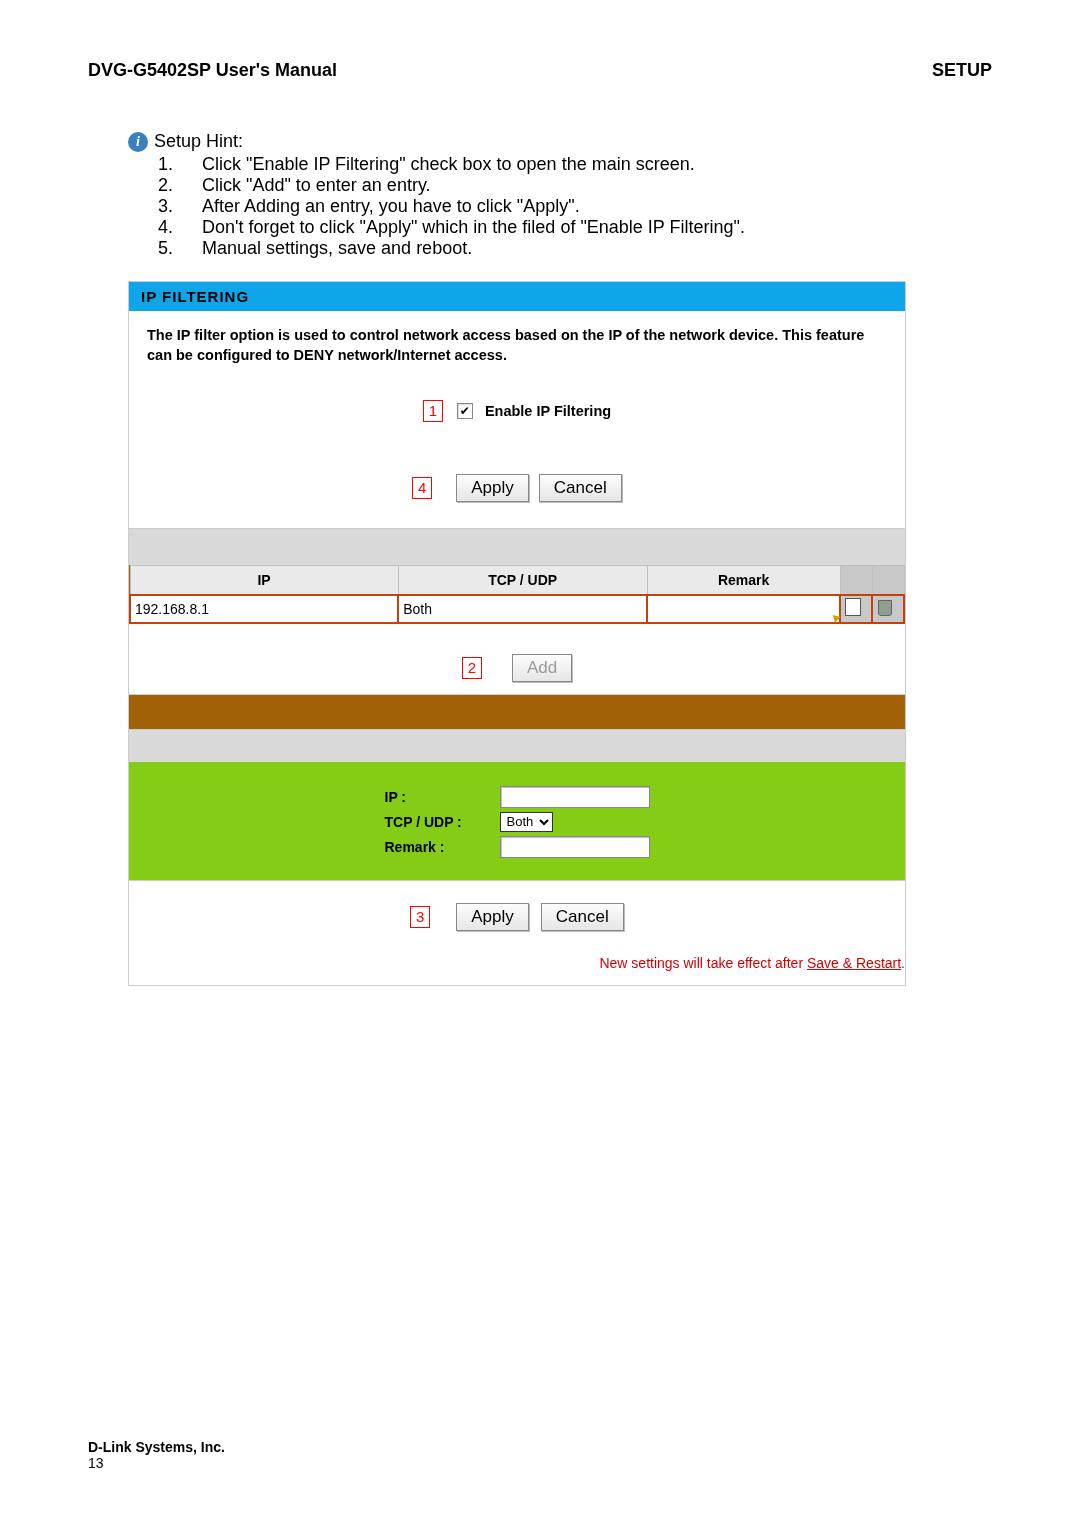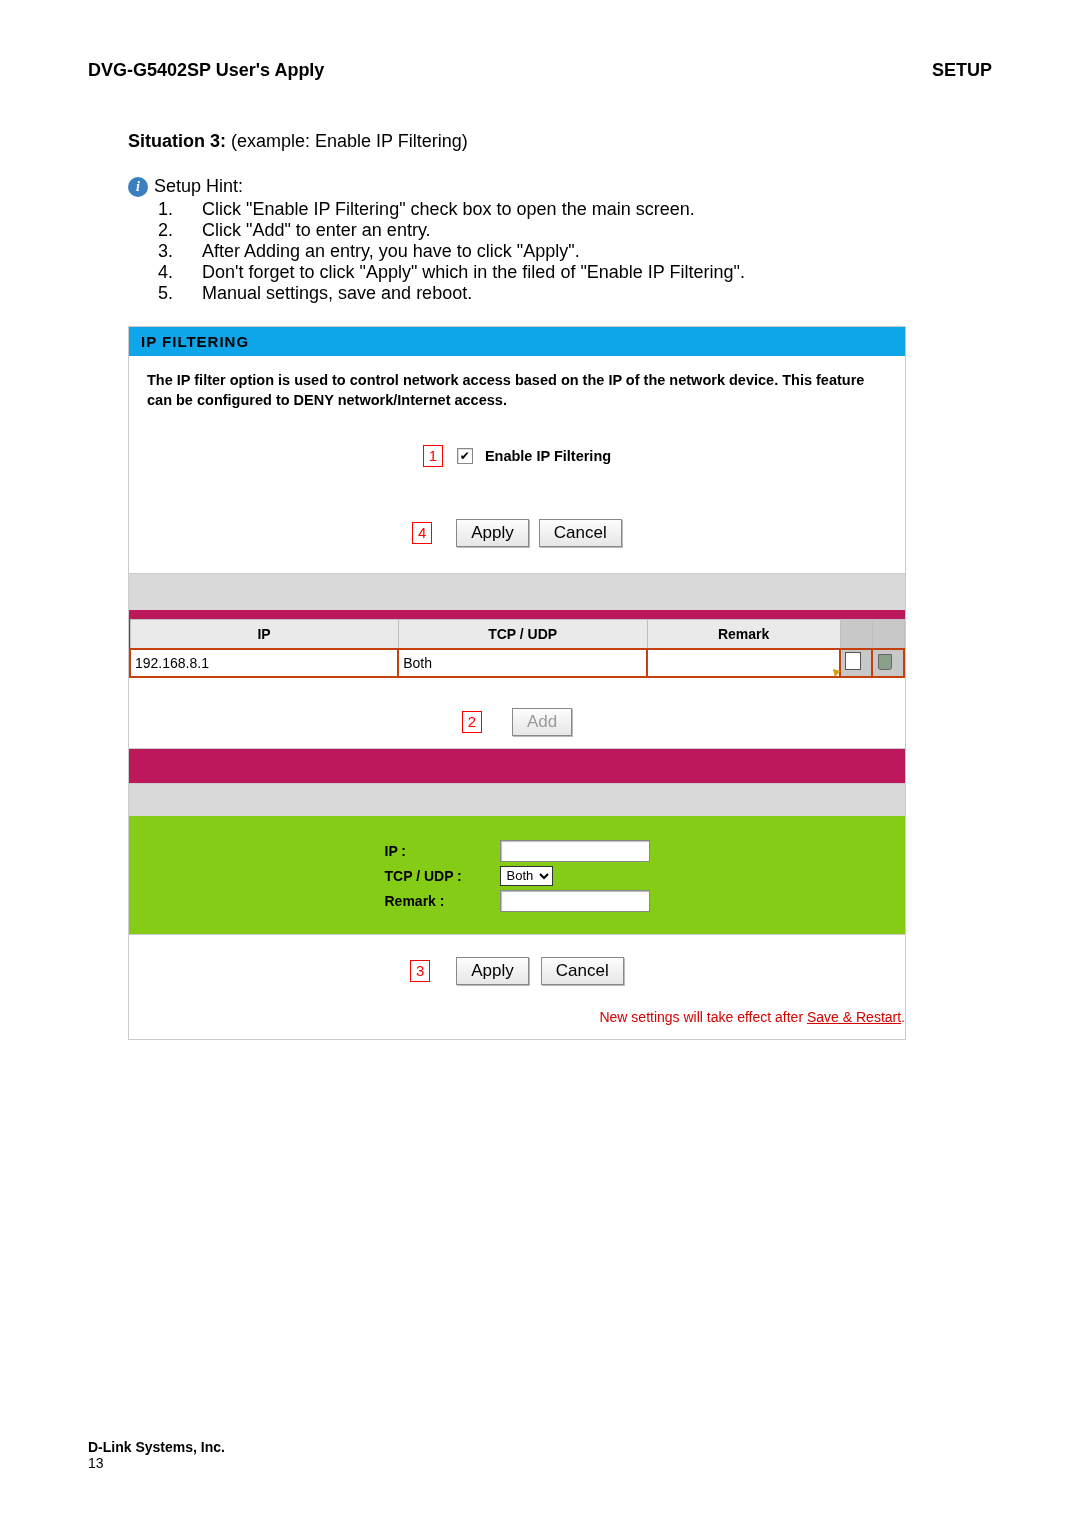--- a/index.html
+++ b/index.html
@@ -184,22 +184,22 @@
   .trash-icon::before{
     content:"";
     display:block;
     width:12px;height:14px;
     background:#8aa08a;
     border-radius:0 0 3px 3px;
     margin:2px auto 0;
     border:1px solid #666;
   }
   .table-wrap {
-    padding: 9px 0 34px 0;
-    background: #be185d;
+    padding: 0 0 34px 0;
+    background: #a16207;
     border-bottom: 1px solid #ccc;
   }
   .add-row {
     display:flex;
     justify-content:center;
     align-items:center;
     gap:16px;
     padding: 30px 0 12px 0;
     background:#fff;
     border-bottom:1px solid #ccc;
@@ -268,27 +268,24 @@
     font-size: 14px;
   }
   .footer-company { font-weight: bold; }
 </style>
 </head>
 <body>
 
 <div class="page">
 
   <div class="header-row">
-    <span>DVG-G5402SP User's Apply</span>
+    <span>DVG-G5402SP User's Manual</span>
     <span>SETUP</span>
   </div>
 
-  <div class="situation">
-    <b>Situation 3:</b><span> (example: Enable IP Filtering)</span>
-  </div>
 
   <div class="hint-block">
     <div class="hint-row">
       <span class="info-icon">i</span>
       <span>Setup Hint:</span>
     </div>
     <div class="ol-list">
       <div class="ol-item">
           <span class="ol-num">1.</span>
           <span class="ol-txt">Click "Enable IP Filtering" check box to open the main screen.</span>

